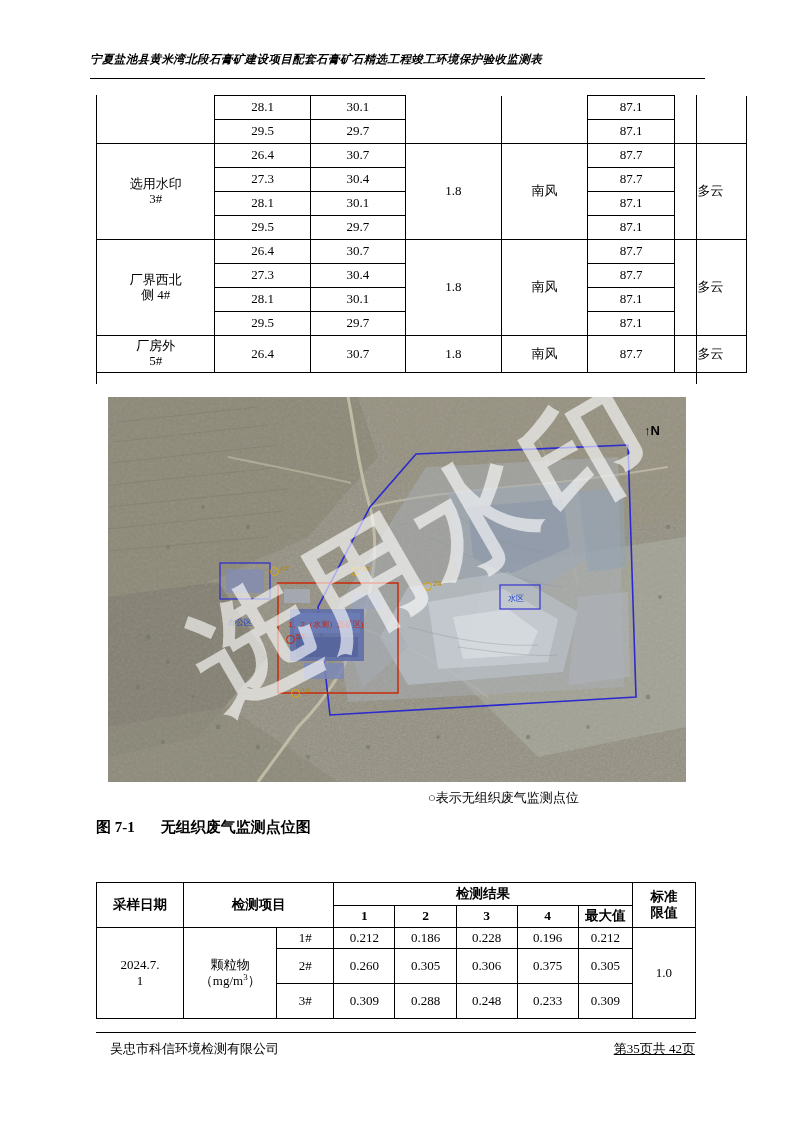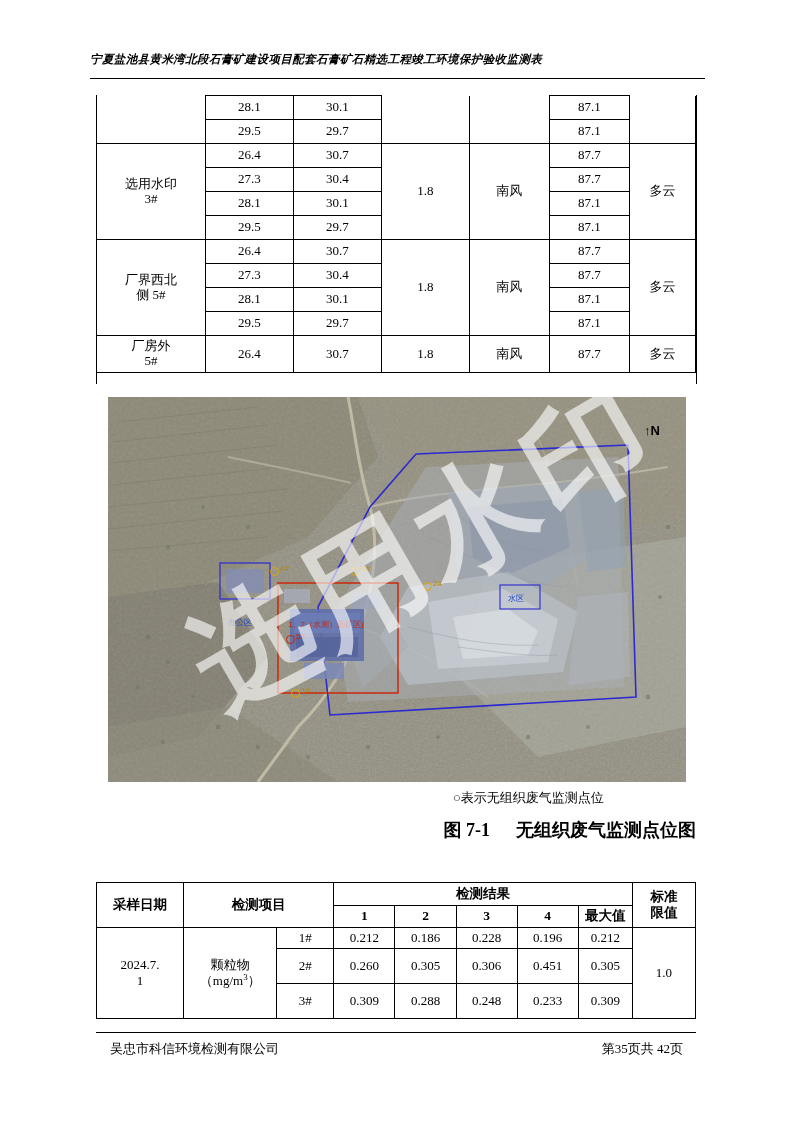--- a/index.html
+++ b/index.html
@@ -42,21 +42,21 @@
     top: 78px;
     width: 615px;
     border-top: 1px solid #000;
   }
 
   
   .tbl1 {
     position: absolute;
     left: 96px;
     top: 95px;
-    width: 600px;
+    width: 651px;
     border-collapse: collapse;
     font-size: 13px;
   }
   .tbl1 td {
     border: 1px solid #000;
     text-align: center;
     height: 23px;
     padding: 0;
     line-height: 1.15;
   }
@@ -112,31 +112,31 @@
     font-family: "DejaVu Sans", sans-serif;
     font-weight: bold;
     color: rgba(255,255,255,0.62);
     transform: rotate(-30deg);
     letter-spacing: 8px;
     white-space: nowrap;
   }
 
   .map-legend {
     position: absolute;
-    left: 453px;
+    left: 428px;
     top: 789px;
     font-size: 13px;
   }
   .fig-caption {
     position: absolute;
     left: 96px;
     top: 818px;
     width: 600px;
-    text-align: right;
-    font-size: 18px;
+    text-align: left;
+    font-size: 15px;
     font-weight: bold;
   }
   .fig-caption .gap { display: inline-block; width: 26px; }
   .sec-caption {
     position: absolute;
     left: 96px;
     top: 852px;
     width: 600px;
     text-align: center;
     font-size: 15px;
@@ -172,23 +172,24 @@
     border-top: 1px solid #000;
   }
   .footer-left {
     position: absolute;
     left: 110px;
     top: 1040px;
     font-size: 13px;
   }
   .footer-right {
     position: absolute;
-    right: 110px;
+    right: 98px;
     top: 1040px;
     font-size: 13px;
+    text-decoration: underline;
   }
 
   
   .mk {
     position: absolute;
     font-size: 8px;
     font-family: "Liberation Sans", sans-serif;
     color: #b8860b;
     white-space: nowrap;
   }
@@ -263,21 +264,21 @@
       </tr>
       <tr>
         <td>29.5</td>
         <td>29.7</td>
         <td>87.1</td>
       </tr>
 
       <tr>
         <td rowspan="4">
           <span>厂界西北</span><br>
-          <span>侧 5#</span>
+          <span>侧 4#</span>
         </td>
         <td>26.4</td>
         <td>30.7</td>
         <td rowspan="4">1.8</td>
         <td rowspan="4">南风</td>
         <td>87.7</td>
         <td rowspan="4">多云</td>
       </tr>
       <tr>
         <td>27.3</td>
@@ -478,21 +479,21 @@
         <td>0.228</td>
         <td>0.196</td>
         <td>0.212</td>
         <td rowspan="3">1.0</td>
       </tr>
       <tr>
         <td style="height:30px">2#</td>
         <td>0.260</td>
         <td>0.305</td>
         <td>0.306</td>
-        <td>0.451</td>
+        <td>0.375</td>
         <td>0.305</td>
       </tr>
       <tr>
         <td style="height:30px">3#</td>
         <td>0.309</td>
         <td>0.288</td>
         <td>0.248</td>
         <td>0.233</td>
         <td>0.309</td>
       </tr>

